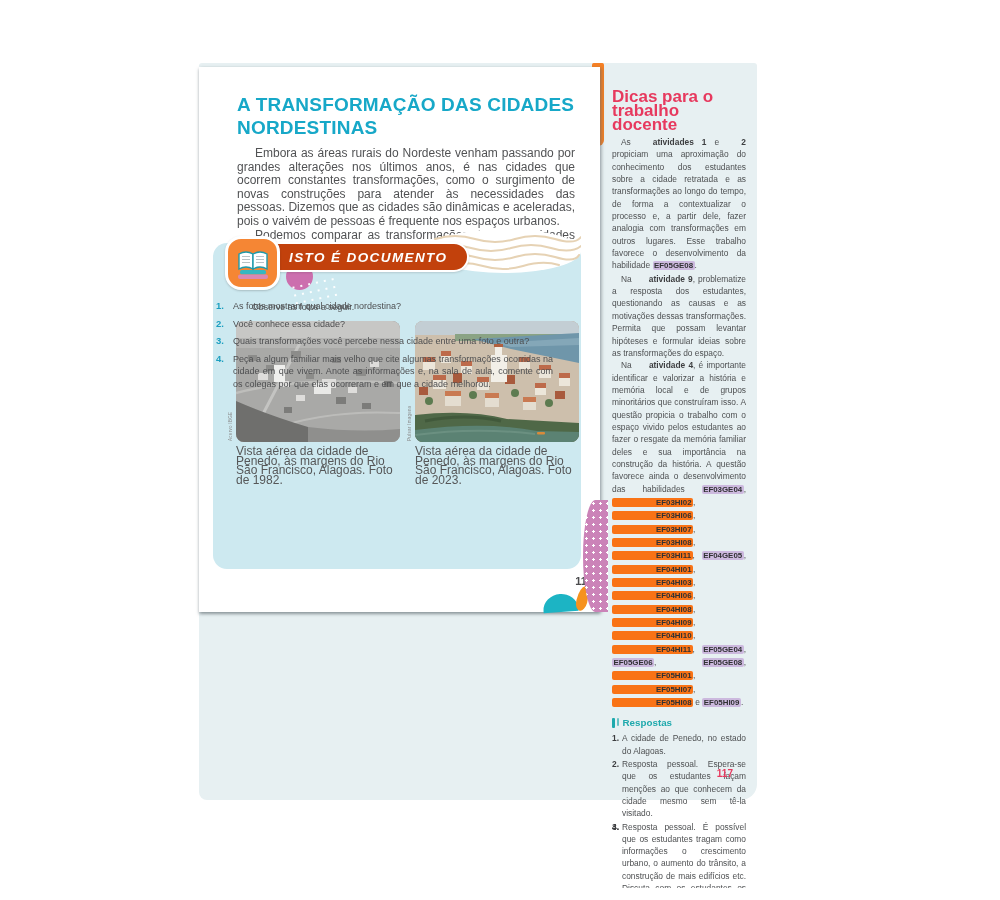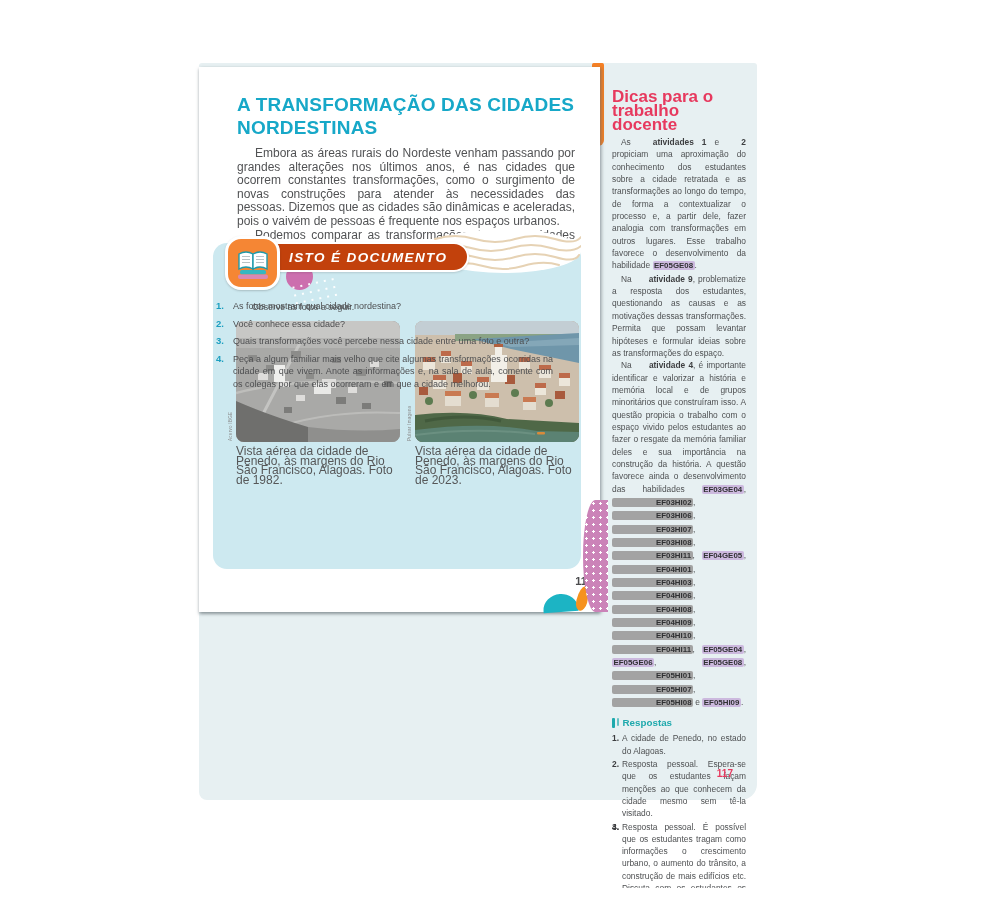--- a/index.html
+++ b/index.html
@@ -62,21 +62,21 @@
              background-image:radial-gradient(circle,#ffffff 1px,transparent 1.4px);
              background-size:7px 7px;background-color:#cb83b8;}
   
   .sidebar{position:absolute;left:612px;top:90px;width:134px;color:#4e5052;}
   .sb-title{margin:0 0 4px 0;font-size:17px;line-height:14px;font-weight:800;color:#e7395e;}
   .sb-p{margin:0;font-size:8.4px;line-height:12.35px;text-align:justify;text-indent:9px;}
   .seg-b{font-weight:700;color:#3d3e40;margin-left:14px;}
   .seg-gp,.seg-go{font-weight:700;color:#303133;border-radius:2px;padding:0 1.5px;
                   font-size:7.9px;white-space:nowrap;}
   .seg-gp{background:#ccb9de;}
-  .seg-go{background:#a3a3a3;padding-left:44px;}
+  .seg-go{background:#f97316;padding-left:44px;}
   .resp-head{display:flex;align-items:center;gap:4px;margin:8px 0 4px 0;}
   .resp-bars{display:flex;gap:1.5px;}
   .resp-bars i{display:block;width:3px;height:10px;background:#1fa9ad;border-radius:1px;}
   .resp-bars i:last-child{width:2px;height:8px;opacity:.65;}
   .resp-label{font-weight:800;font-size:9.8px;color:#1fa9ad;}
   .a-item{position:relative;padding-left:10px;margin-bottom:1px;
           font-size:8.4px;line-height:12.3px;text-align:justify;color:#4e5052;}
   .a-num{position:absolute;left:0;top:0;font-weight:800;color:#3d3e40;}
   .sb-page-num{position:absolute;left:701px;top:768px;width:32px;text-align:right;
                font-weight:800;font-size:10px;color:#e7395e;}

